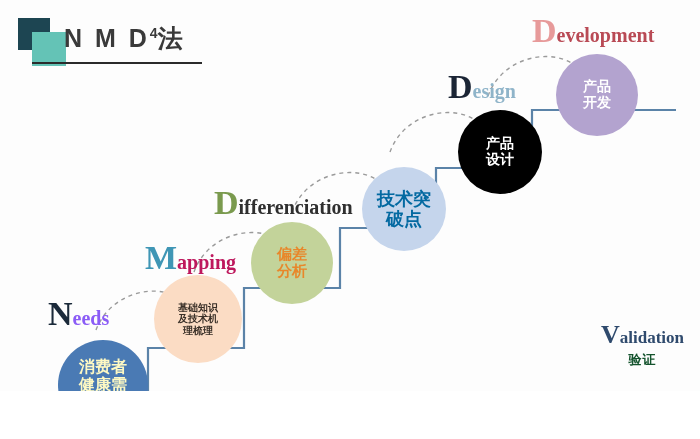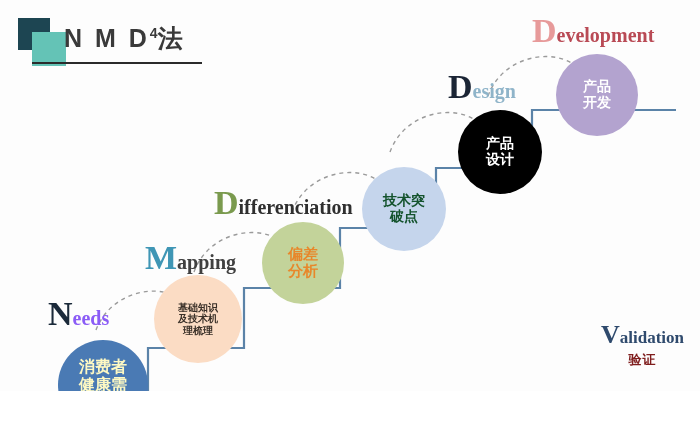--- a/index.html
+++ b/index.html
@@ -67,21 +67,21 @@
   
   #validation { position: absolute; right: 16px; bottom: 22px; text-align: center; }
   #validation .vline1 {
     font-family: "Liberation Serif", serif;
     color: #2f4a6d; font-weight: 700; white-space: nowrap;
   }
   #validation .vline1 .cap { font-size: 26px; }
   #validation .vline1 .rest { font-size: 17px; }
   #validation .vline2 {
     font-family: "Liberation Sans", sans-serif;
-    font-size: 13px; font-weight: 700; color: #7f1d1d;
+    font-size: 13px; font-weight: 700; color: #14532d;
     margin-top: 1px; letter-spacing: 1px;
   }
 </style>
 </head>
 <body>
 
 <div id="stage">
 
   <svg id="stairs" viewBox="0 0 700 439" width="700" height="439">
     <polyline points="48,410 148,410 148,348 244,348 244,288 340,288 340,228 436,228 436,168 532,168 532,110 676,110" fill="none" stroke="#5b83a8" stroke-width="2.2" stroke-linejoin="miter"></polyline>
@@ -114,41 +114,41 @@
   </div>
   <div class="node" style="left: 58px; top: 340px; width: 90px; height: 90px; font-size: 16px; background: rgb(74, 122, 180); color: #fef9c3;">
     <span>
       <span class="ntext">消费者</span>
       <span class="ntext">健康需</span>
       <span class="ntext">求</span>
     </span>
   </div>
 
   <div class="steplabel" style="left:145px; top:239px;">
-    <span class="cap" style="color: rgb(63, 150, 181);">M</span><span class="rest" style="color: #404040;">apping</span>
+    <span class="cap" style="color: rgb(63, 150, 181);">M</span><span class="rest" style="color: #be185d;">apping</span>
   </div>
   <div class="node" style="left: 154px; top: 275px; width: 88px; height: 88px; font-size: 10px; background: rgb(251, 220, 196); color: rgb(58, 48, 40);">
     <span>
       <span class="ntext">基础知识</span>
       <span class="ntext">及技术机</span>
       <span class="ntext">理梳理</span>
     </span>
   </div>
 
   <div class="steplabel" style="left:214px; top:184px;">
     <span class="cap" style="color: rgb(122, 154, 78);">D</span><span class="rest" style="color: rgb(47, 47, 47);">ifferenciation</span>
   </div>
-  <div class="node" style="left: 262px; top: 222px; width: 82px; height: 82px; font-size: 15px; background: rgb(195, 211, 154); color: rgb(232, 135, 42);">
+  <div class="node" style="left: 251px; top: 222px; width: 82px; height: 82px; font-size: 15px; background: rgb(195, 211, 154); color: rgb(232, 135, 42);">
     <span>
       <span class="ntext">偏差</span>
       <span class="ntext">分析</span>
     </span>
   </div>
 
-  <div class="node" style="left: 362px; top: 167px; width: 84px; height: 84px; font-size: 14px; background: rgb(197, 213, 236); color: #14532d;">
+  <div class="node" style="left: 362px; top: 167px; width: 84px; height: 84px; font-size: 18px; background: rgb(197, 213, 236); color: #0369a1;">
     <span>
       <span class="ntext">技术突</span>
       <span class="ntext">破点</span>
     </span>
   </div>
 
   <div class="steplabel" style="left:448px; top:68px;">
     <span class="cap" style="color: rgb(27, 37, 53);">D</span><span class="rest" style="color: rgb(143, 180, 201);">esign</span>
   </div>
   <div class="node" style="left: 458px; top: 110px; width: 84px; height: 84px; font-size: 14px; background: rgb(0, 0, 0); color: rgb(255, 255, 255);">

